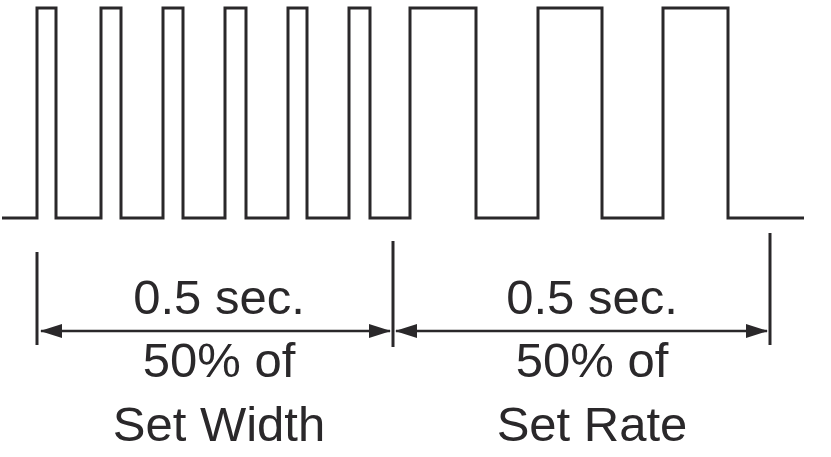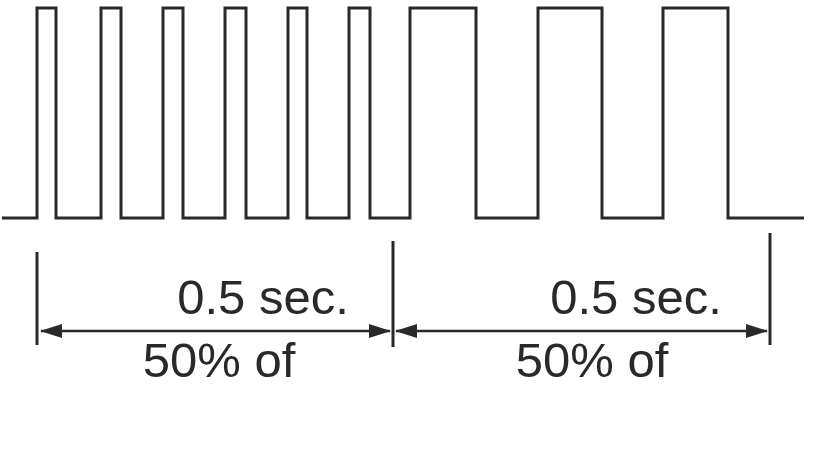--- a/index.html
+++ b/index.html
@@ -18,21 +18,21 @@
     position: absolute;
     transform: translateX(-50%);
     font-size: 49px;
     line-height: 49px;
     white-space: nowrap;
     color: var(--ink);
     letter-spacing: 0px;
   }
   .lbl-left  { left: 219px; }
   .lbl-right { left: 592px; }
-  .row-duration { top: 273px; margin-left: 44px; }
+  .row-duration { top: 273px; }
   .row-percent  { top: 336px; }
   .row-target   { top: 400px; }
 </style>
 </head>
 <body>
 
 <div class="stage">
 
   <svg width="831" height="457" viewBox="0 0 831 457">
     <defs>
@@ -46,17 +46,19 @@
     <line x1="37" x2="37" y1="252" y2="345" stroke="#2a282a" stroke-width="3"></line>
     <line x1="393" x2="393" y1="241" y2="347" stroke="#2a282a" stroke-width="3"></line>
     <line x1="770" x2="770" y1="233" y2="345" stroke="#2a282a" stroke-width="3"></line>
 
     <line marker-start="url(#ah)" marker-end="url(#ah)" x1="41" x2="390" y1="331" y2="331" stroke="#2a282a" stroke-width="2.5"></line>
     <line marker-start="url(#ah)" marker-end="url(#ah)" x1="396" x2="767" y1="331" y2="331" stroke="#2a282a" stroke-width="2.5"></line>
   </svg>
 
   <div class="diagram-label lbl-left row-duration">0.5 sec.</div>
   <div class="diagram-label lbl-left row-percent">50% of</div>
+  <div class="diagram-label lbl-left row-target">Set Width</div>
 
   <div class="diagram-label lbl-right row-duration">0.5 sec.</div>
   <div class="diagram-label lbl-right row-percent">50% of</div>
+  <div class="diagram-label lbl-right row-target">Set Rate</div>
 
 </div>
 
 </body></html>

